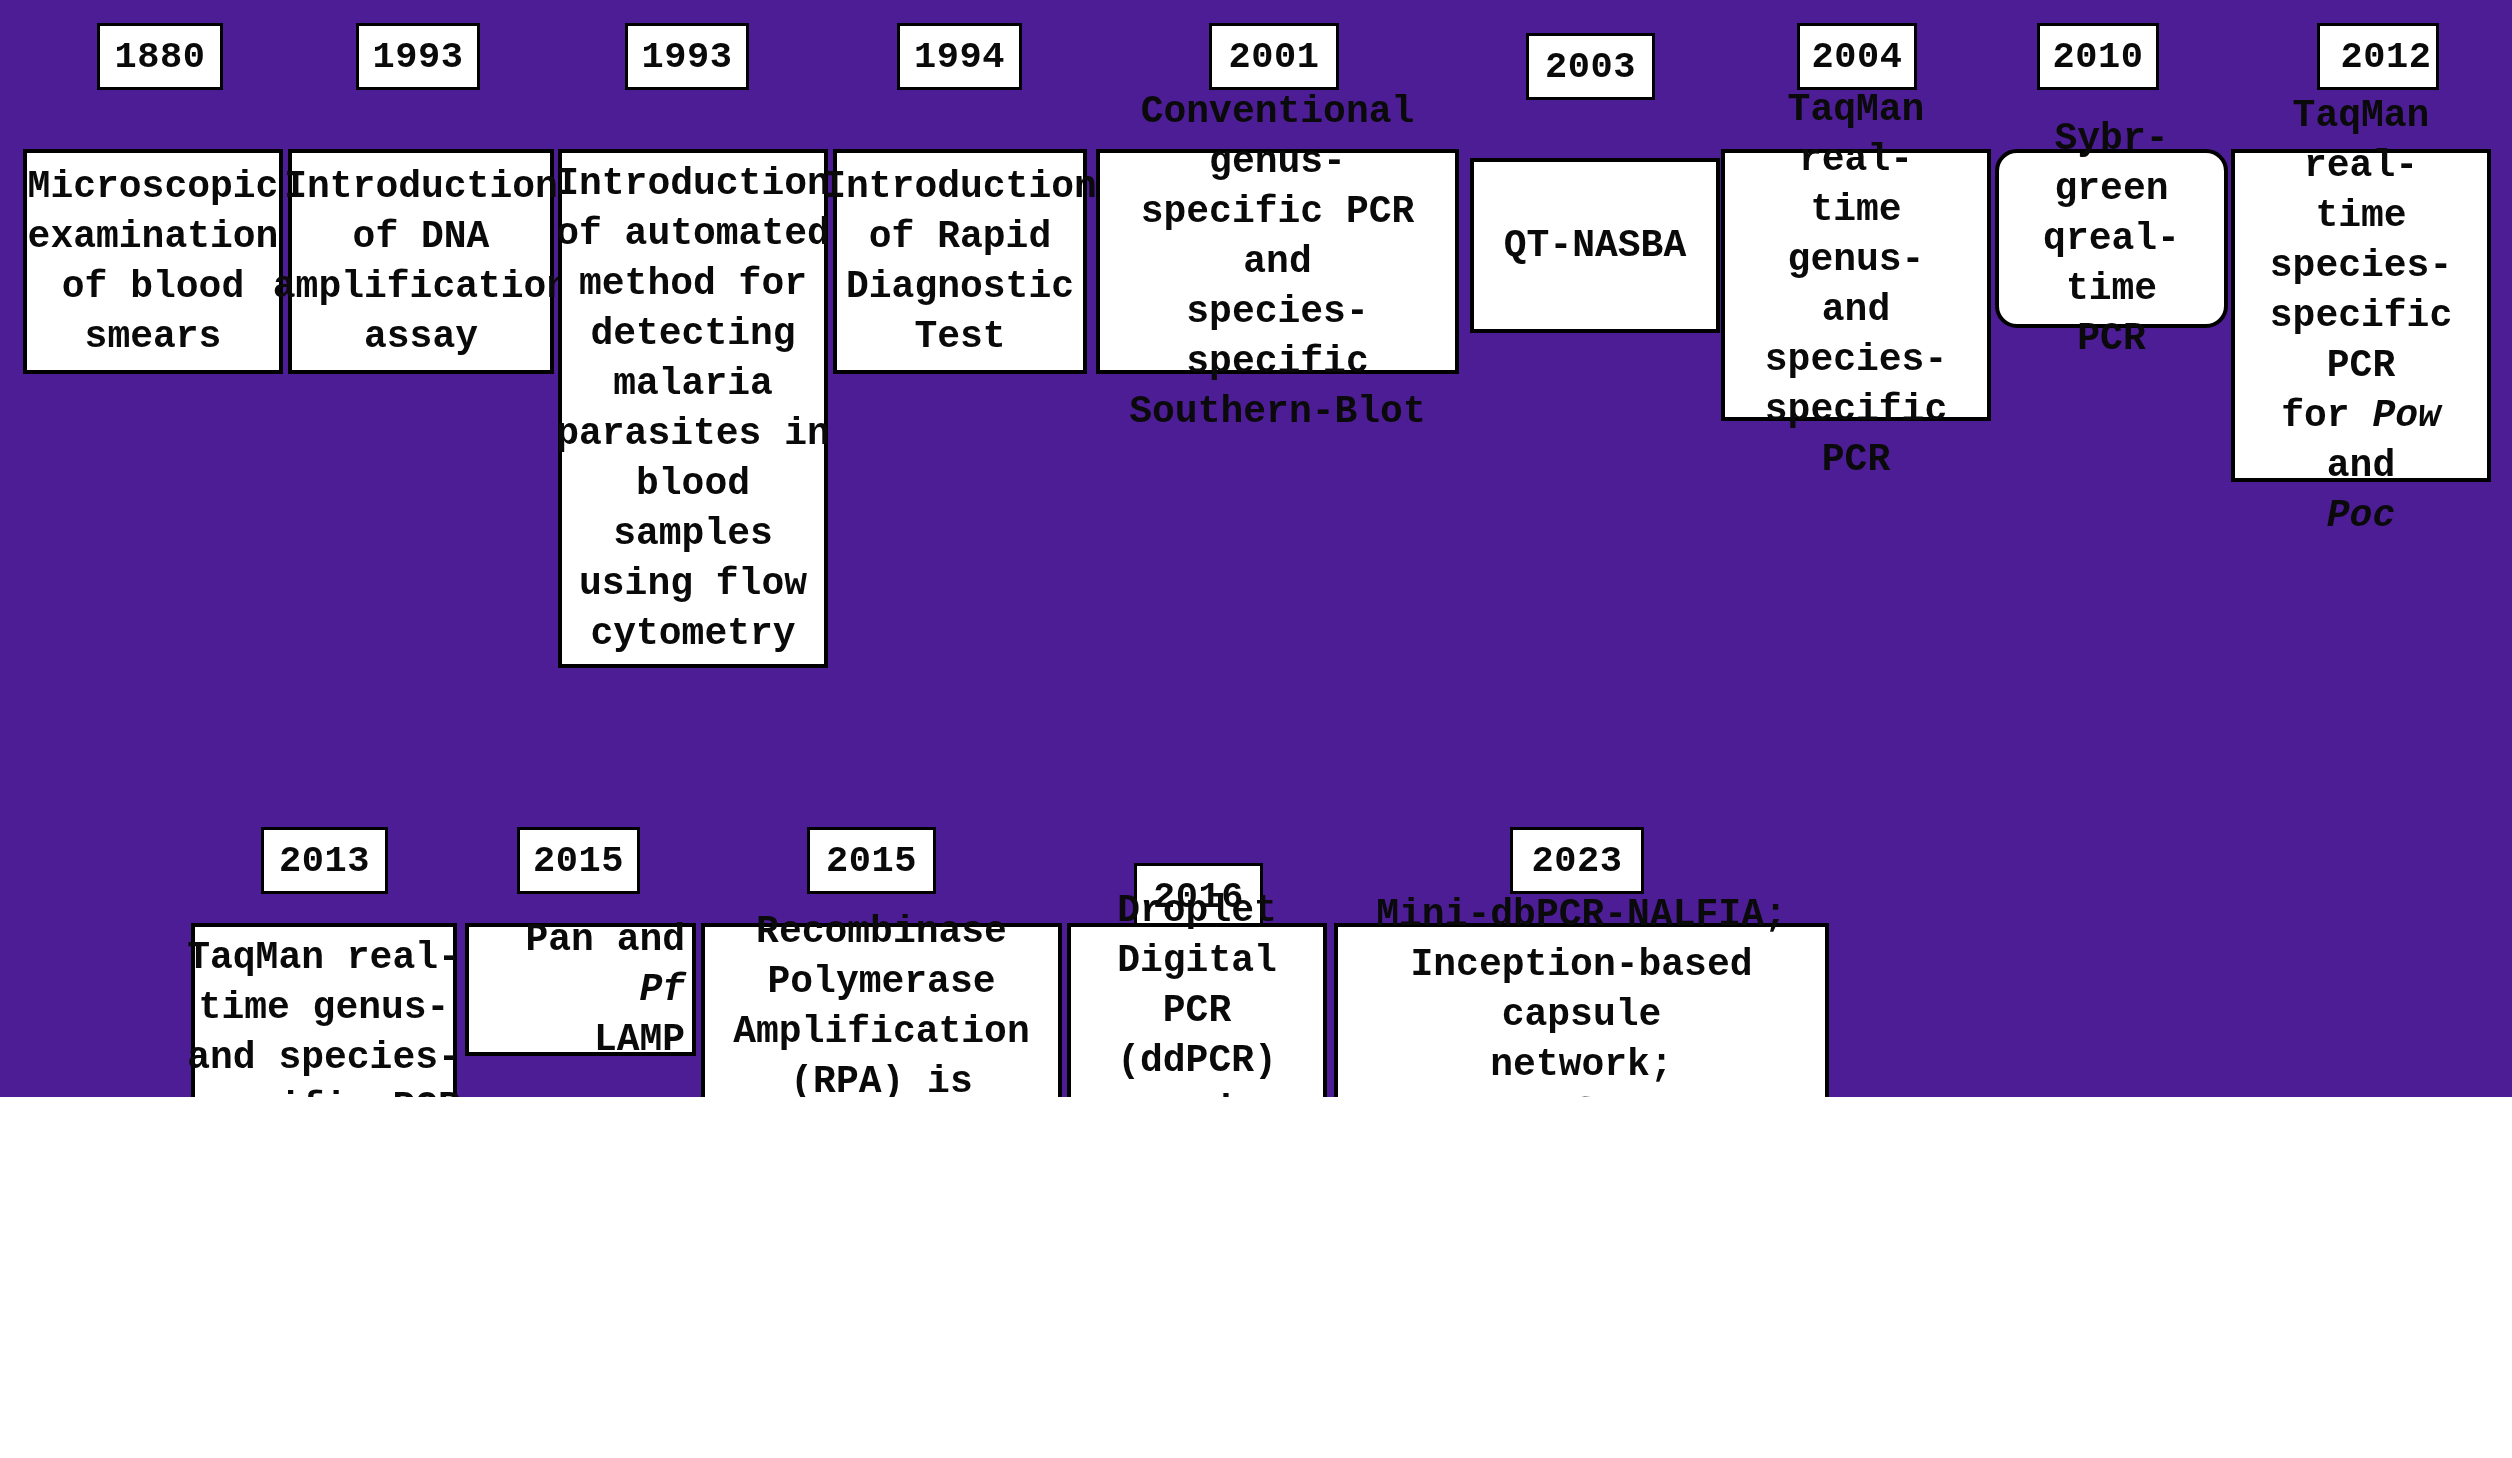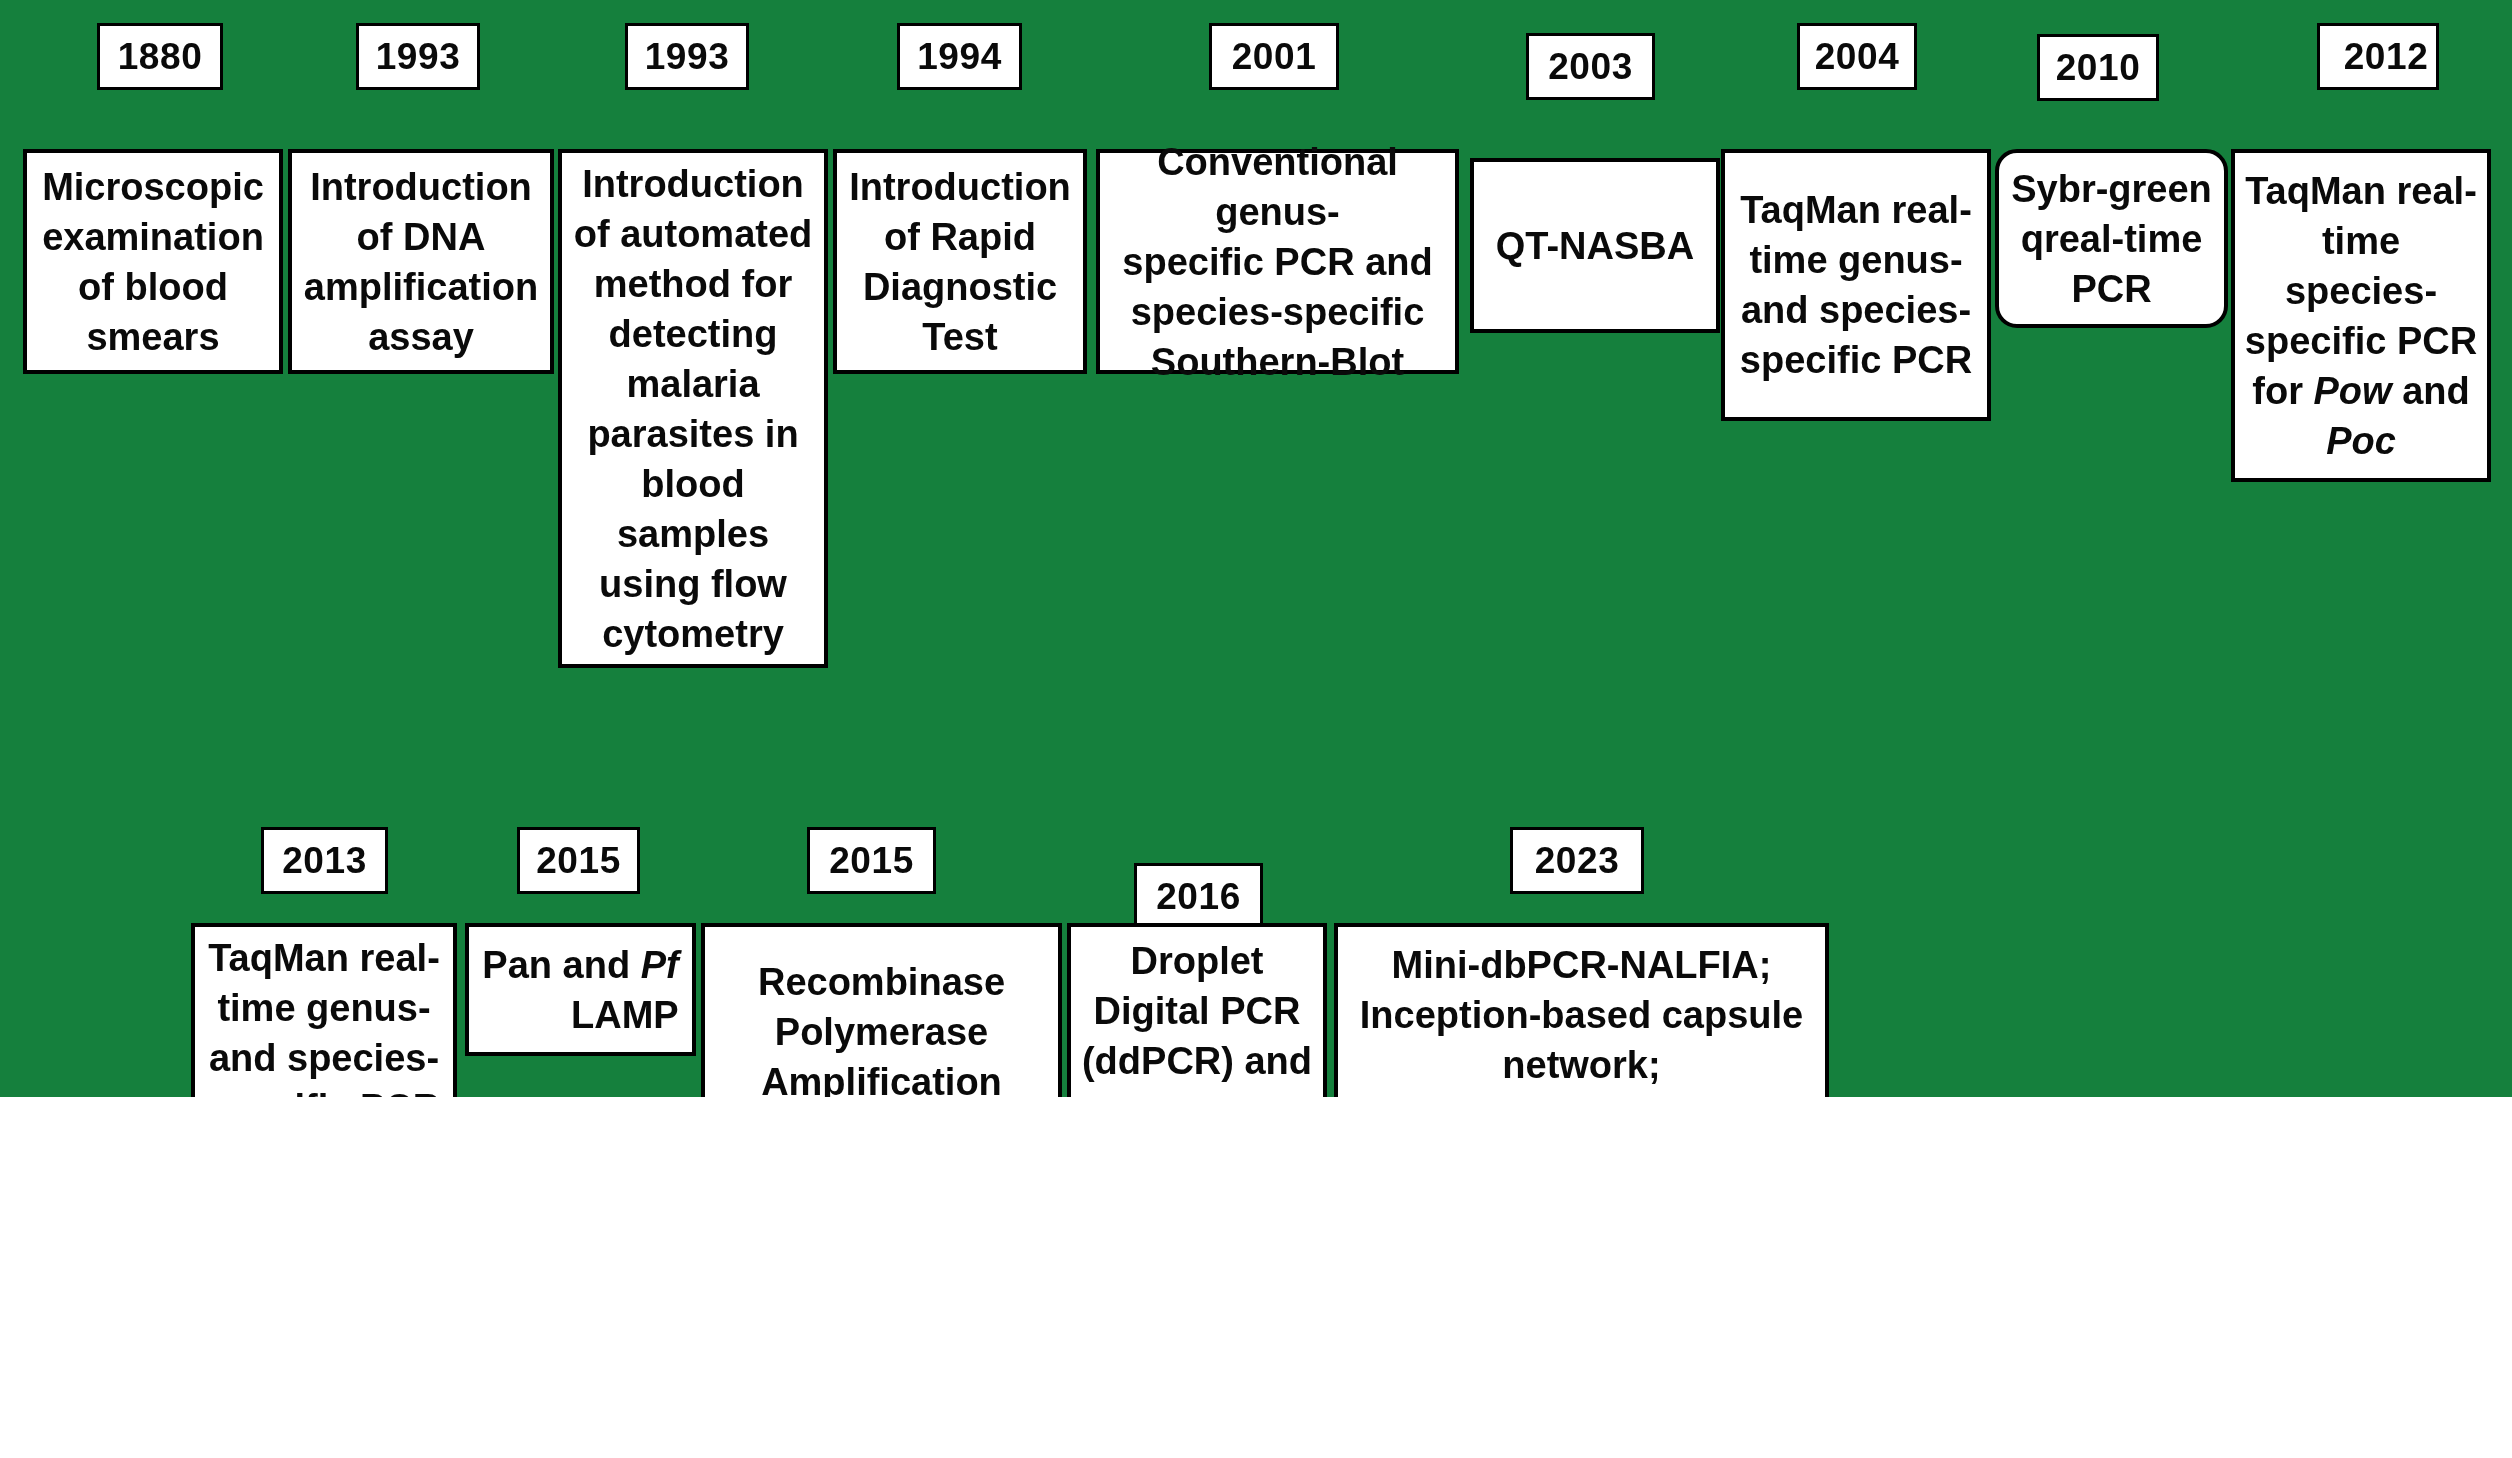--- a/index.html
+++ b/index.html
@@ -4,22 +4,22 @@
 <style>
   html, body {
     margin: 0;
     padding: 0;
     background: #ffffff;
   }
   .canvas {
     position: relative;
     width: 2512px;
     height: 1097px;
-    background: #15803d;
-    font-family: Liberation Sans, sans-serif;
+    background: #4c1d95;
+    font-family: Liberation Mono, monospace;
     color: #0a0a0a;
   }
   .yearbox {
     position: absolute;
     box-sizing: border-box;
     border: 3.4px solid #000000;
     background: #ffffff;
     display: flex;
     align-items: center;
     justify-content: center;
@@ -90,21 +90,21 @@
   </div>
 
   <div>
     <div class="yearbox" style="left:1797px; top:23px; width:120px; height:67px;">2004</div>
     <div class="descbox" style="left:1721px; top:149px; width:270px; height:272px;">
         <div>TaqMan real-<br>time genus-<br>and species-<br>specific PCR</div>
       </div>
   </div>
 
   <div>
-    <div class="yearbox" style="left:2037px; top:34px; width:122px; height:67px;">2010</div>
+    <div class="yearbox" style="left:2037px; top:23px; width:122px; height:67px;">2010</div>
     <div class="descbox" style="left:1995px; top:149px; width:233px; height:179px;border-radius:22px;">
         <div>Sybr-green<br>qreal-time<br>PCR</div>
       </div>
   </div>
 
   <div>
     <div class="yearbox" style="left:2317px; top:23px; width:122px; height:67px;padding-left:16px;">2012</div>
     <div class="descbox" style="left:2231px; top:149px; width:260px; height:333px;">
         <div>TaqMan real-<br>time species-<br>specific PCR<br>for <i>Pow</i> and<br><i>Poc</i></div>
       </div>

